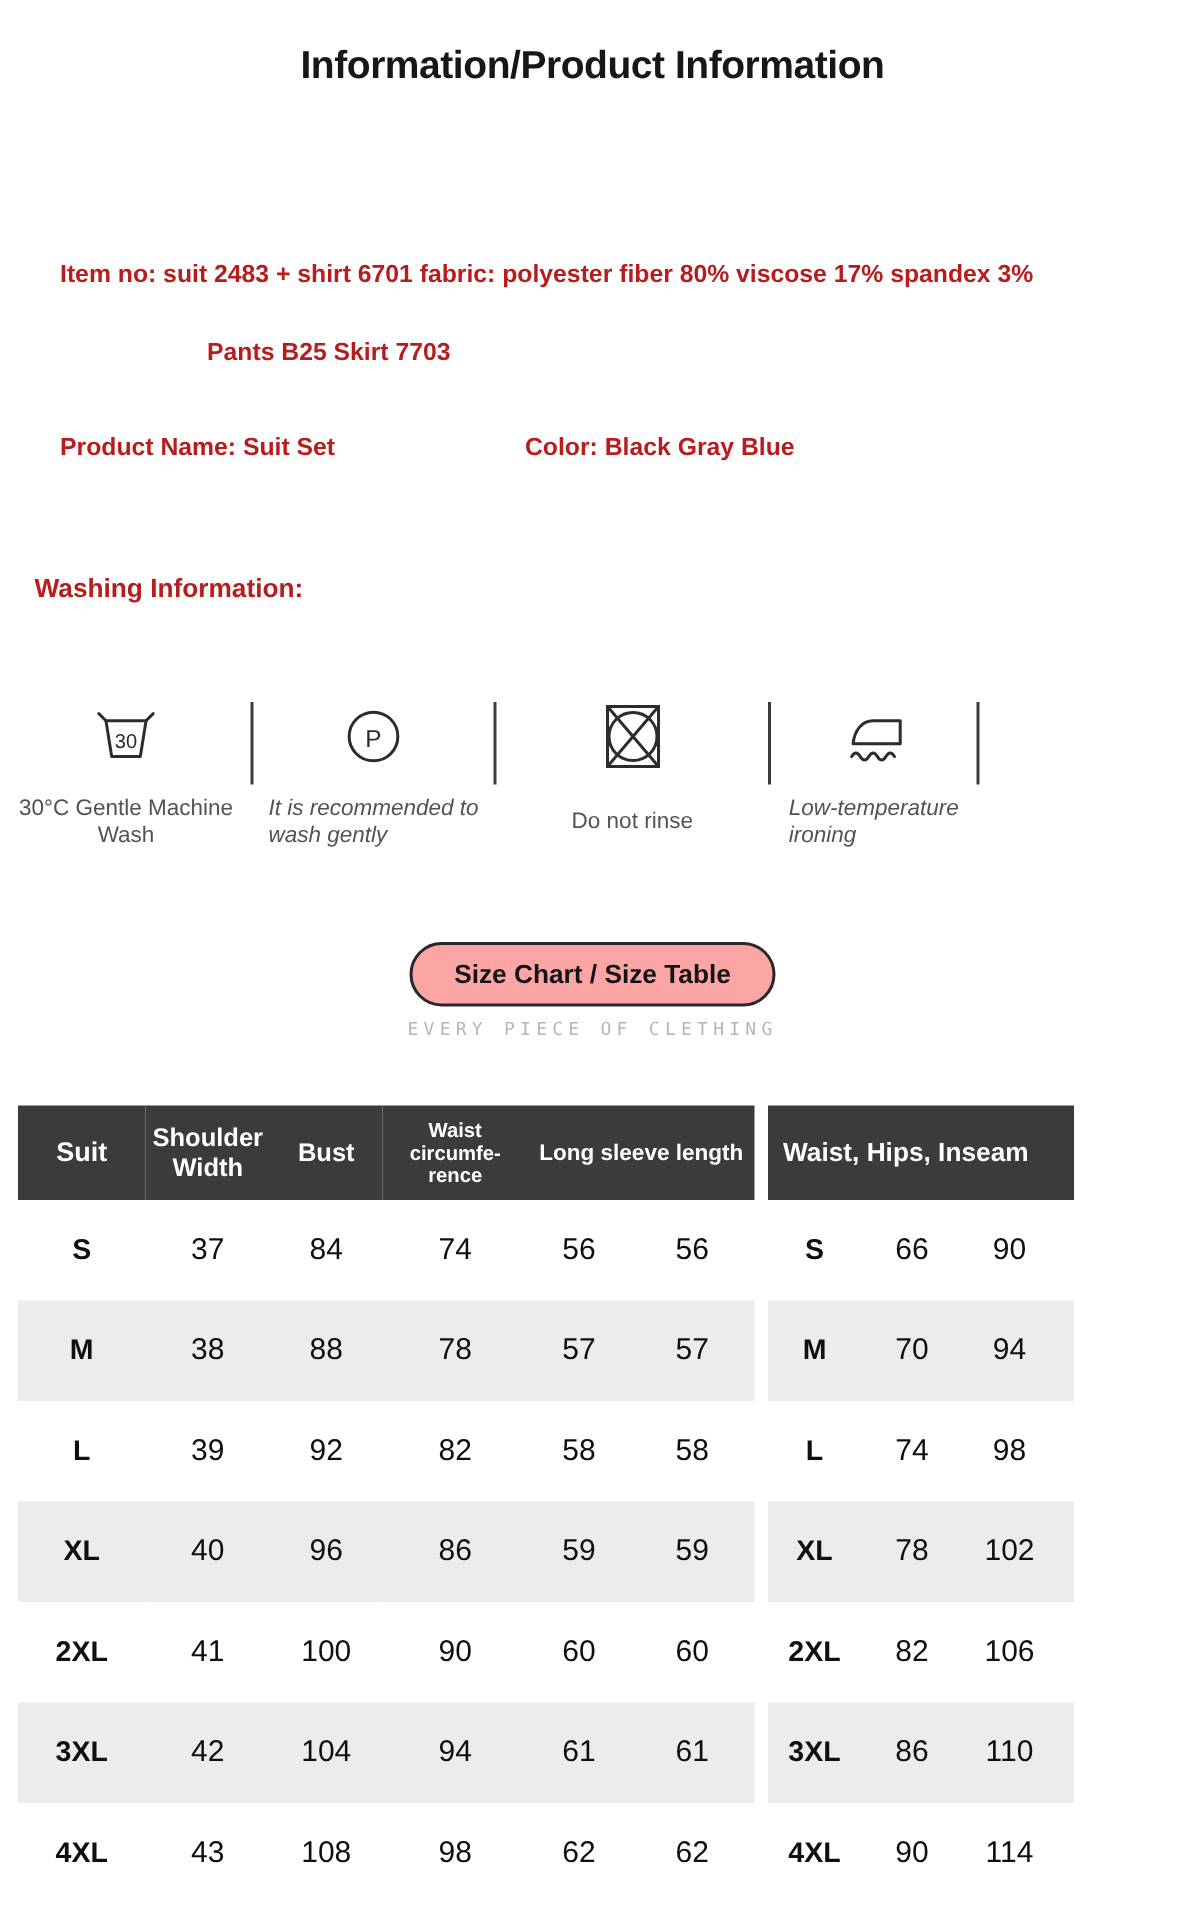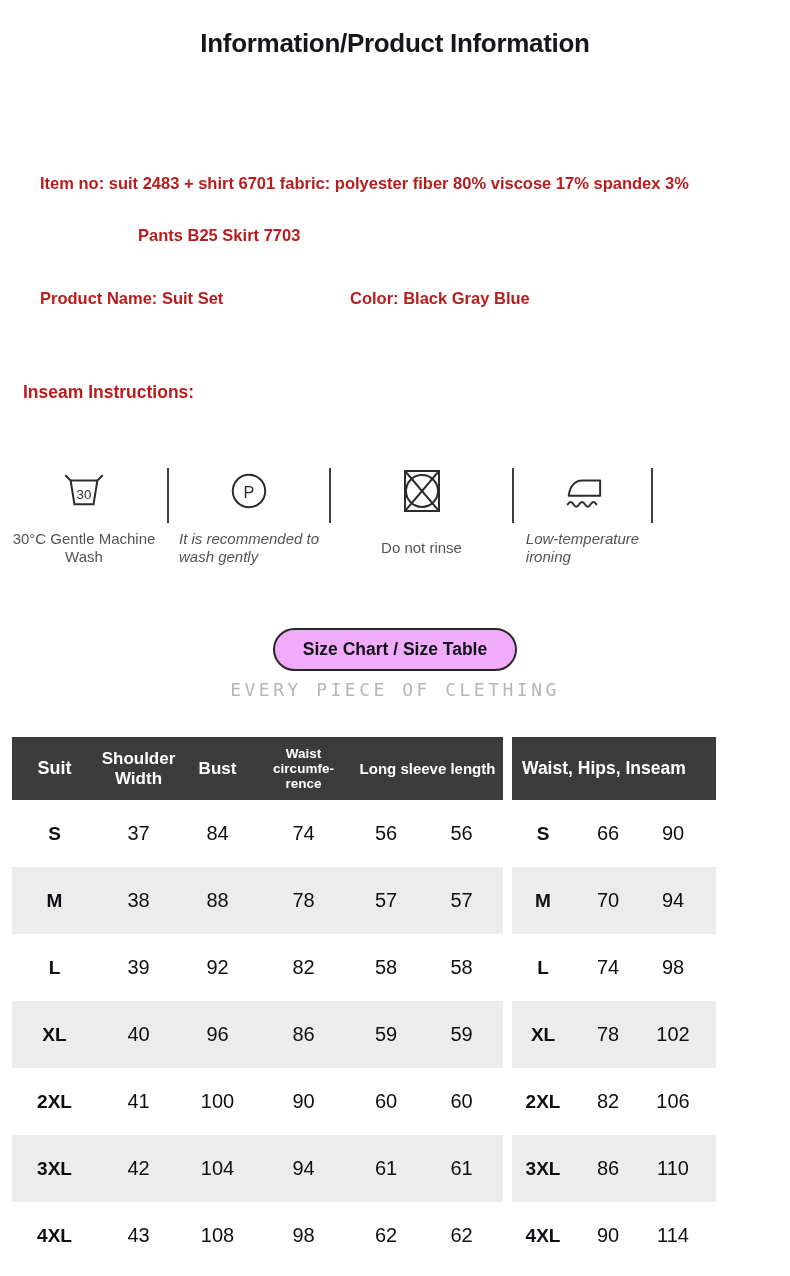--- a/index.html
+++ b/index.html
@@ -25,28 +25,28 @@
   .wash-label {
     margin-top:9px; height:40px; display:flex; align-items:center;
     font-size:15px; line-height:18px; color:#535355;
     white-space:pre-line; text-align:center;
   }
   .wash-label.left-text { text-align:left;font-style:italic; }
   .v-divider { position:absolute; top:468px; width:2px; height:55px; background:#3d3d3d; }
 
   .size-chart-btn {
     position:absolute; top:628px; left:273px; width:244px; height:43px;
-    box-sizing:border-box; border:2px solid #28282b; border-radius:22px; background:#f0abfc;
+    box-sizing:border-box; border:2px solid #28282b; border-radius:22px; background:#fca5a5;
     display:flex; align-items:center; justify-content:center;
     font-size:17.5px; font-weight:bold; color:#131317; cursor:pointer;
   }
   .tagline {
     position:absolute; top:679px; left:0; width:790px; text-align:center;
     font-family:"DejaVu Sans Mono", monospace;
-    font-size:18px; letter-spacing:3.5px; color:#b6b6b6;
+    font-size:12px; letter-spacing:3.5px; color:#b6b6b6;
   }
 
   .tables-wrap { position:absolute; top:737px; left:12px; display:flex; }
   table { border-collapse:collapse; table-layout:fixed; }
   .tbl-left  { width:491px; }
   .tbl-right { width:266px; margin-left:9px; }
   th {
     background:#3b3b3b; color:#ffffff; font-weight:bold;
     height:63px; vertical-align:middle; text-align:center;
     white-space:pre-line; padding:0;
@@ -72,21 +72,21 @@
 
 <div id="page">
 
   <div class="page-title">Information/Product Information</div>
 
   <div class="info-line line1">Item no: suit 2483 + shirt 6701 fabric: polyester fiber 80% viscose 17% spandex 3%</div>
   <div class="info-line line2">Pants B25 Skirt 7703</div>
   <div class="info-line pname">Product Name: Suit Set</div>
   <div class="info-line pcolor">Color: Black Gray Blue</div>
 
-  <div class="info-line wash-title">Inseam Instructions:</div>
+  <div class="info-line wash-title">Washing Information:</div>
 
   <div class="wash-row">
 
     <div class="wash-col" style="width:168px;">
       <div class="wash-icon-box">
         <svg class="wicon" width="46" height="42" viewBox="0 0 48 44" fill="none" stroke="#2c2c2e" stroke-width="2" stroke-linecap="round" stroke-linejoin="round">
           <path d="M5 6 L10 11 L38 11 L43 6"></path>
           <path d="M10 11 L14 36 L34 36 L38 11"></path>
           <text x="24" y="30" text-anchor="middle" stroke="none" fill="#2c2c2e" font-size="14" font-family="Liberation Sans, sans-serif">30</text>
         </svg>

